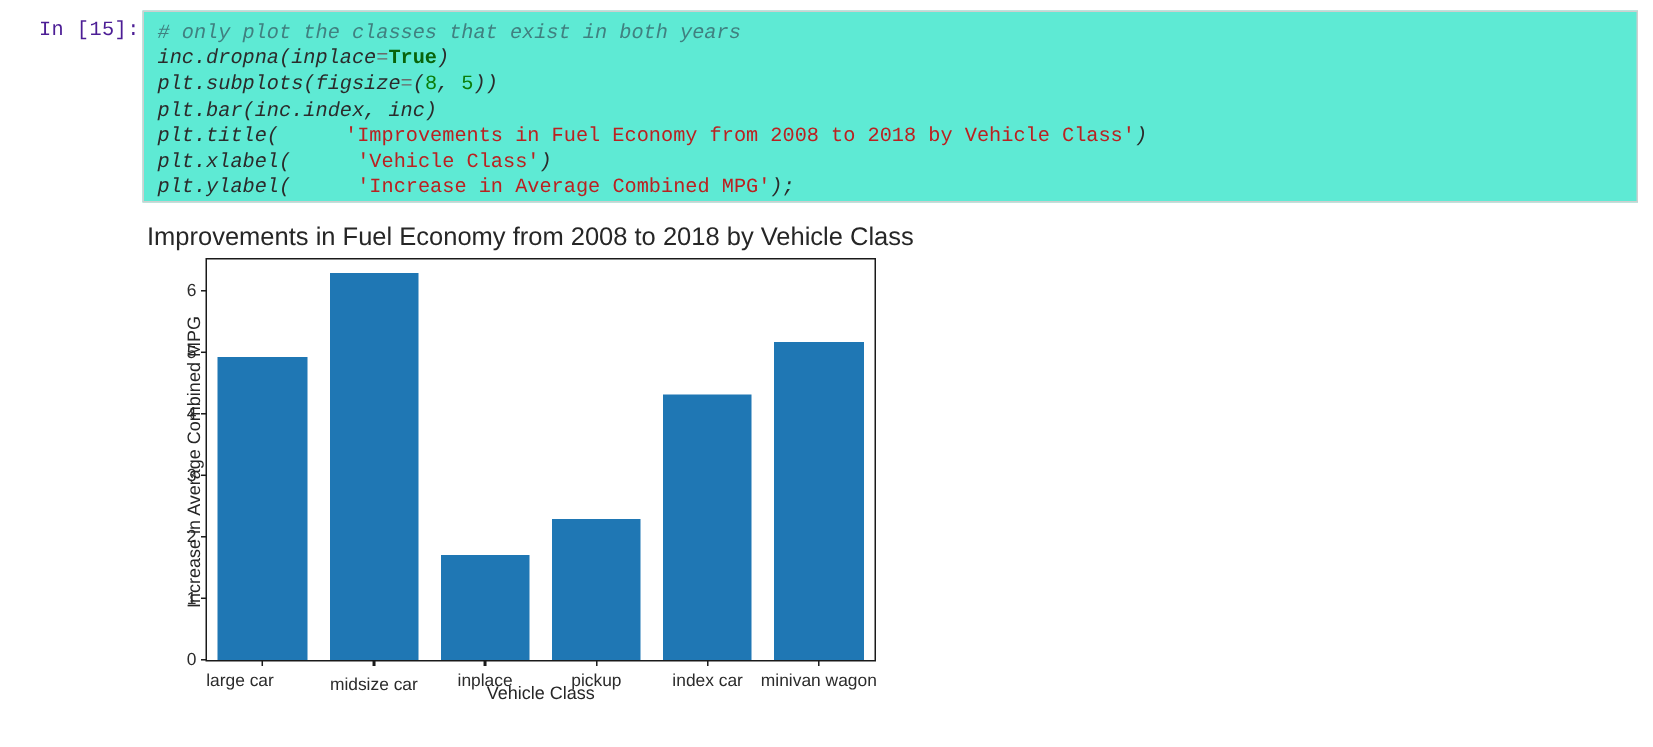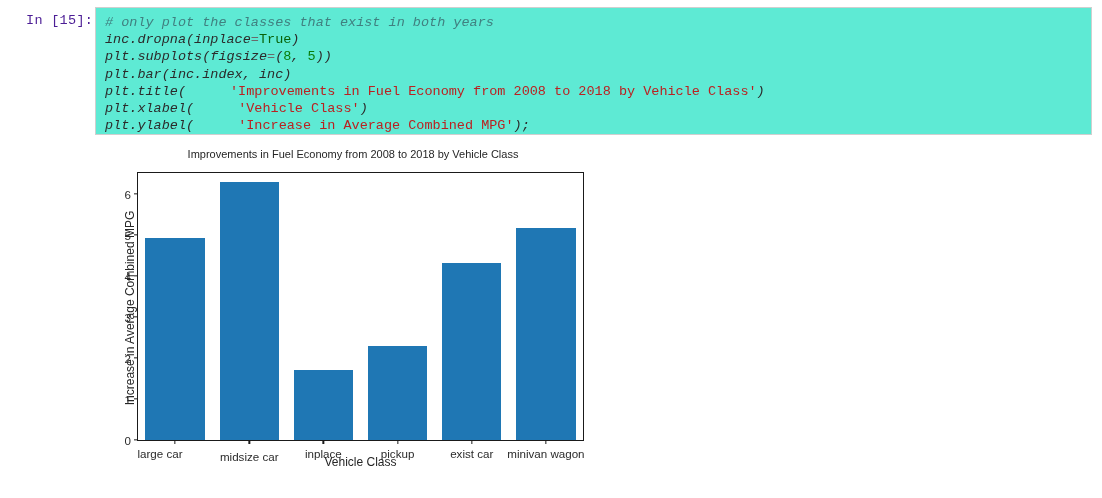--- a/index.html
+++ b/index.html
@@ -50,38 +50,38 @@
     font-family: "Liberation Mono", monospace;
     font-size: 13.5px;
     line-height: 17.2px;
     white-space: pre;
   }
   .code-line { height: 17.2px; }
   .tok-comment { color: #408080; font-style: italic; }
   .tok-plain   { color: #2b2b2b; font-style: italic; }
   .tok-string  { color: #ba2121; margin-left: 44px; }
   .tok-number  { color: #0a7d0a; }
-  .tok-kw      { color: #08630a; font-weight: normal; }
+  .tok-kw      { color: #08630a; font-weight: bold; }
   .tok-op      { color: #6a6a6a; }
 
   
   #figure {
     position: absolute;
     left: 98px;
     top: 146px;
     width: 510px;
     height: 335px;
   }
   #chart-title {
     position: absolute;
     left: 0;
     top: 2px;
     width: 510px;
     text-align: center;
-    font-size: 11px;
+    font-size: 17px;
     color: #262626;
     white-space: nowrap;
   }
   
   #plot-area {
     position: absolute;
     left: 39px;
     top: 26px;
     width: 447px;
     height: 269px;
@@ -177,21 +177,21 @@
       </div>
   <div class="xtick-mark" style="left: 37.0833px;"></div>
       <div class="xtick" style="left: 22px;">large car</div>
       <div class="xtick-mark" style="left: 111.25px;"></div>
       <div class="xtick" style="left: 111.25px; margin-top: 10px;">midsize car</div>
       <div class="xtick-mark" style="left: 185.417px;"></div>
       <div class="xtick" style="left: 185.417px;">inplace</div>
       <div class="xtick-mark" style="left: 259.583px;"></div>
       <div class="xtick" style="left: 259.583px;">pickup</div>
       <div class="xtick-mark" style="left: 333.75px;"></div>
-      <div class="xtick" style="left: 333.75px;">exist car</div>
+      <div class="xtick" style="left: 333.75px;">index car</div>
       <div class="xtick-mark" style="left: 407.917px;"></div>
       <div class="xtick" style="left: 407.917px;">minivan wagon</div>
       <div class="ytick-mark" style="top: 267px;"></div>
       <div class="ytick" style="top: 267px;">0</div>
       <div class="ytick-mark" style="top: 225.923px;"></div>
       <div class="ytick" style="top: 225.923px;">1</div>
       <div class="ytick-mark" style="top: 184.846px;"></div>
       <div class="ytick" style="top: 184.846px;">2</div>
       <div class="ytick-mark" style="top: 143.769px;"></div>
       <div class="ytick" style="top: 143.769px;">3</div>

